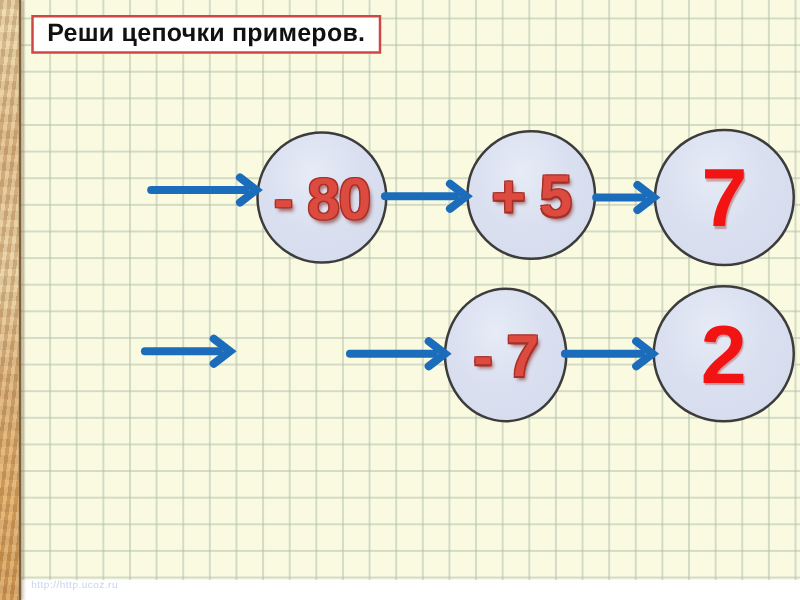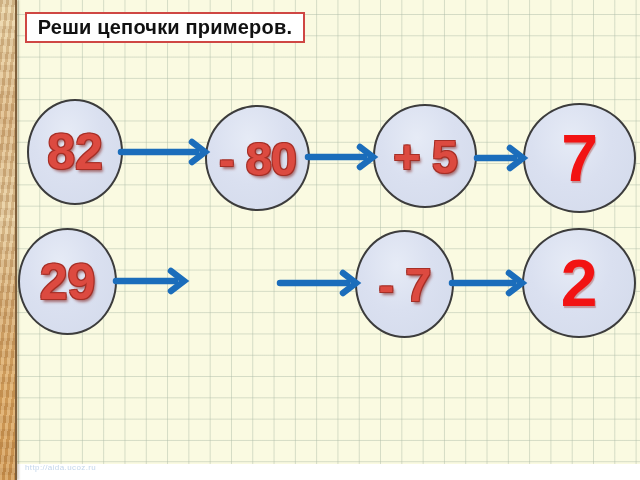--- a/index.html
+++ b/index.html
@@ -71,36 +71,30 @@
 <body>
 
 <div class="slide">
 
   <div class="paper-edge"></div>
 
   <div class="title-box">
     <span>Реши цепочки примеров.</span>
   </div>
 
-  <div class="circle start" style="left:27px;top:99px;width:96px;height:106px">
-    <span class="num">82</span>
-  </div>
   <div class="circle op" style="left:205px;top:105px;width:105px;height:106px">
     <span class="num">- 80</span>
   </div>
   <div class="circle op" style="left:373px;top:104px;width:104px;height:104px">
     <span class="num">+ 5</span>
   </div>
   <div class="circle answer" style="left:523px;top:103px;width:113px;height:110px">
     <span class="num">7</span>
   </div>
 
-  <div class="circle start" style="left:18px;top:228px;width:99px;height:107px">
-    <span class="num">29</span>
-  </div>
   <div class="circle op" style="left:355px;top:230px;width:99px;height:108px">
     <span class="num">- 7</span>
   </div>
   <div class="circle answer" style="left:522px;top:228px;width:114px;height:110px">
     <span class="num">2</span>
   </div>
 
   <svg class="arrows" width="640" height="480" viewBox="0 0 640 480">
     <g>
       <line x1="121" y1="152" x2="196" y2="152"></line>
@@ -121,15 +115,15 @@
     <g>
       <line x1="280" y1="283" x2="347" y2="283"></line>
       <polyline points="343,273 356,283 343,293"></polyline>
     </g>
     <g>
       <line x1="452" y1="283" x2="513" y2="283"></line>
       <polyline points="509,273 522,283 509,293"></polyline>
     </g>
   </svg>
 
-  <div class="watermark">http://aida.ucoz.ru</div>
+  <div class="watermark">http://http.ucoz.ru</div>
 
 </div>
 
 </body></html>

